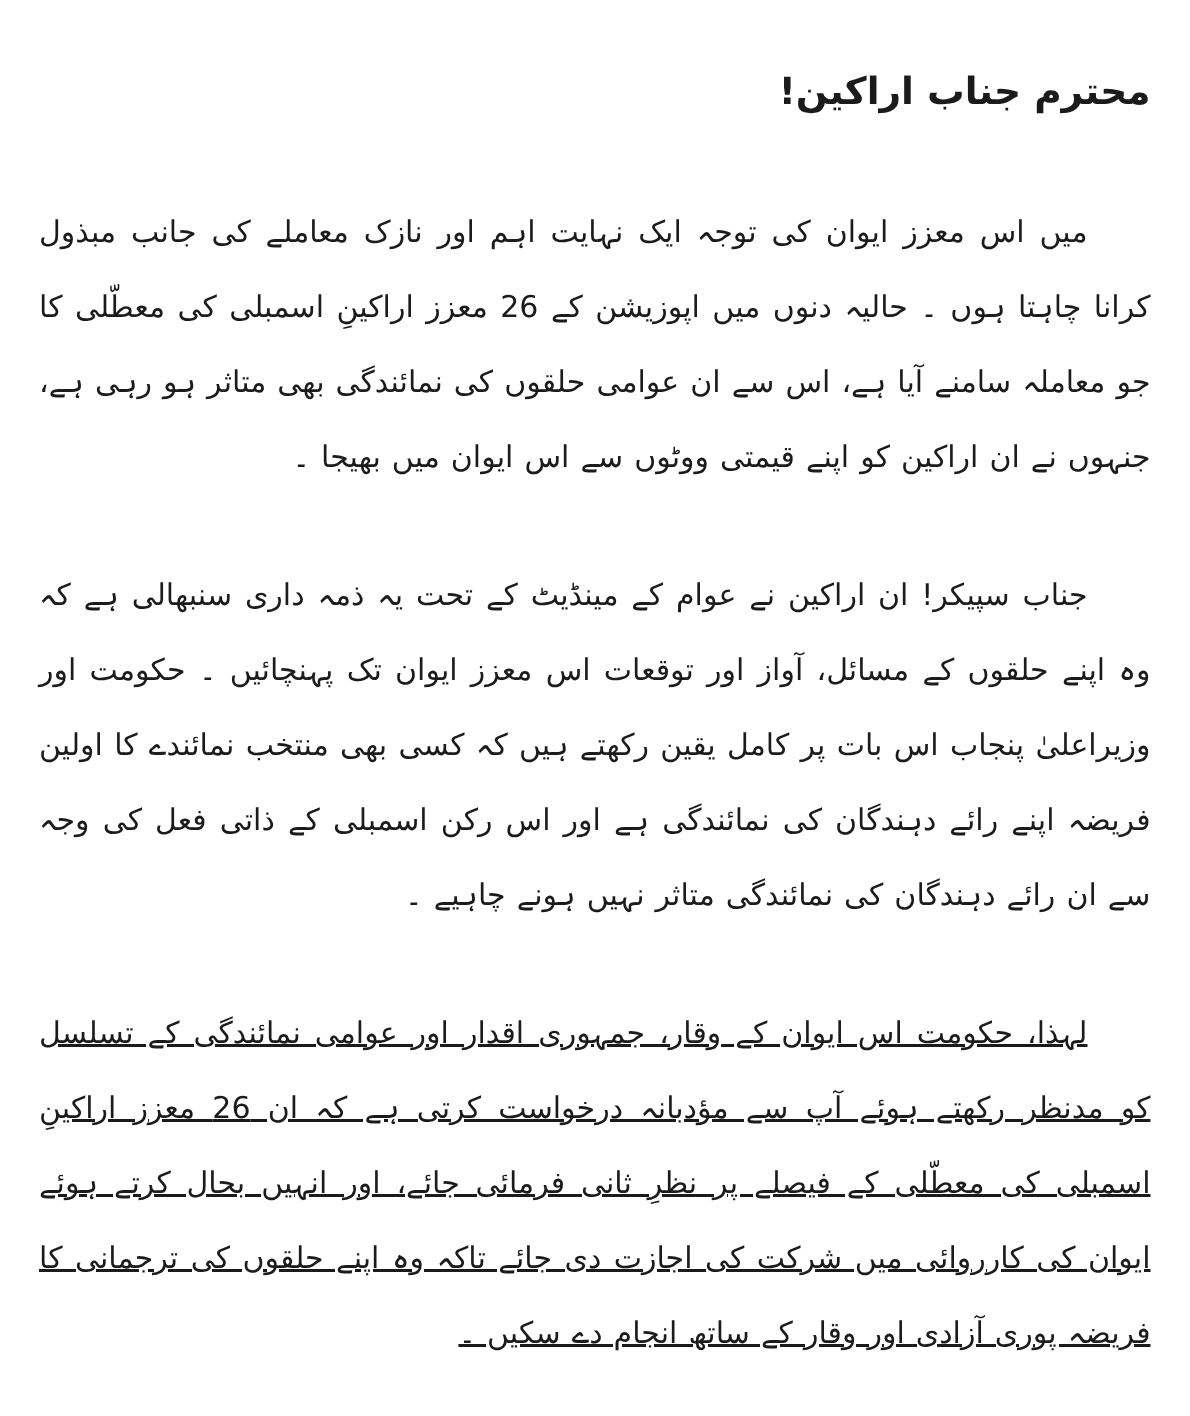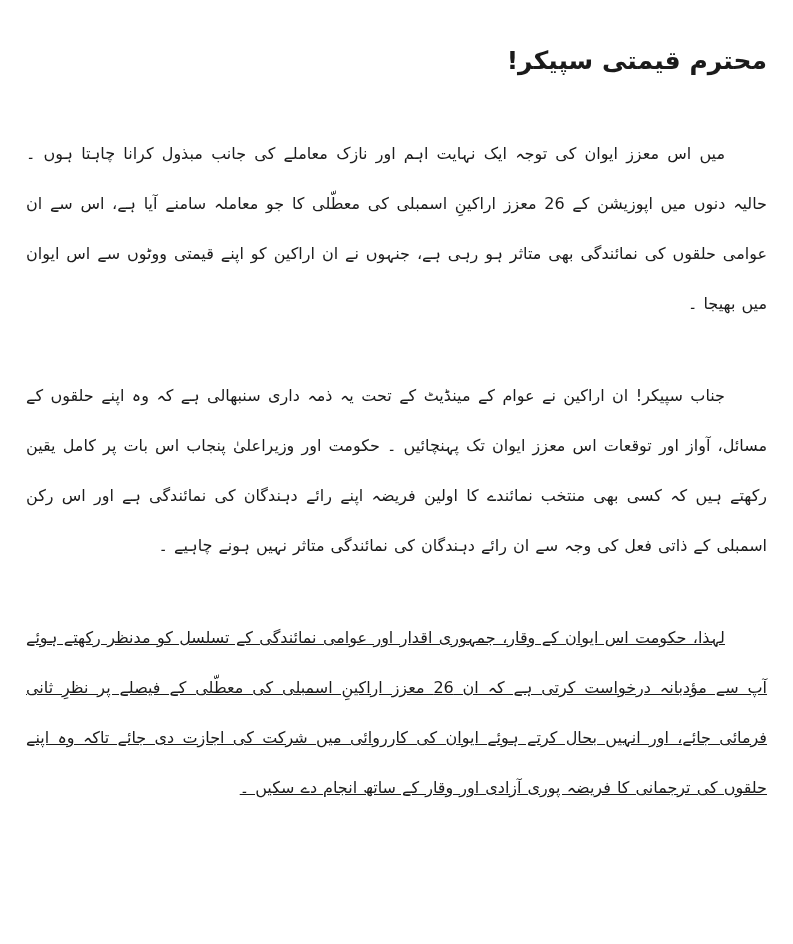--- a/index.html
+++ b/index.html
@@ -23,37 +23,37 @@
     color: #1b1b1b;
   }
   .salutation {
     font-size: 25px;
     font-weight: 600;
     margin: 0 0 54px 0;
     text-align: right;
     letter-spacing: 0;
   }
   .para {
-    font-size: 16px;
+    font-size: 20px;
     line-height: 50px;
     text-align: justify;
     text-align-last: right;
     text-indent: 42px;
     margin: 0 0 42px 0;
     word-spacing: 1px;
   }
   .para:last-child {
     margin-bottom: 0;
     text-decoration: underline;
   }
 </style>
 </head>
 <body>
 
 <div class="page">
-  <h1 class="salutation">محترم قیمتی سپیکر!</h1>
+  <h1 class="salutation">محترم جناب اراکین!</h1>
 
   <p class="para">میں اس معزز ایوان کی توجہ ایک نہایت اہم اور نازک معاملے کی جانب مبذول کرانا چاہتا ہوں ۔ حالیہ دنوں میں اپوزیشن  کے 26 معزز اراکینِ اسمبلی کی معطّلی کا جو معاملہ سامنے آیا ہے، اس سے ان عوامی حلقوں کی نمائندگی بھی متاثر ہو رہی ہے، جنہوں نے ان اراکین کو اپنے قیمتی ووٹوں سے اس ایوان میں بھیجا ۔</p>
 
   <p class="para">جناب سپیکر! ان اراکین نے عوام کے مینڈیٹ کے تحت یہ ذمہ داری سنبھالی ہے کہ وہ اپنے حلقوں کے مسائل، آواز اور توقعات اس معزز ایوان تک پہنچائیں ۔ حکومت اور وزیراعلیٰ پنجاب اس بات پر کامل یقین رکھتے ہیں کہ کسی بھی منتخب نمائندے کا اولین فریضہ اپنے رائے دہندگان کی نمائندگی ہے اور اس رکن اسمبلی کے ذاتی فعل کی وجہ سے ان رائے دہندگان کی نمائندگی متاثر نہیں ہونے چاہیے ۔</p>
 
   <p class="para">لہذا، حکومت اس ایوان کے وقار، جمہوری اقدار اور عوامی نمائندگی کے تسلسل کو مدنظر رکھتے ہوئے آپ سے مؤدبانہ درخواست کرتی ہے کہ ان 26 معزز اراکینِ اسمبلی کی معطّلی کے فیصلے پر نظرِ ثانی فرمائی جائے، اور انہیں بحال کرتے ہوئے ایوان کی کارروائی میں شرکت کی اجازت دی جائے تاکہ وہ اپنے حلقوں کی ترجمانی کا فریضہ پوری آزادی اور وقار کے ساتھ انجام دے سکیں ۔</p>
 </div>
 
 </body></html>

